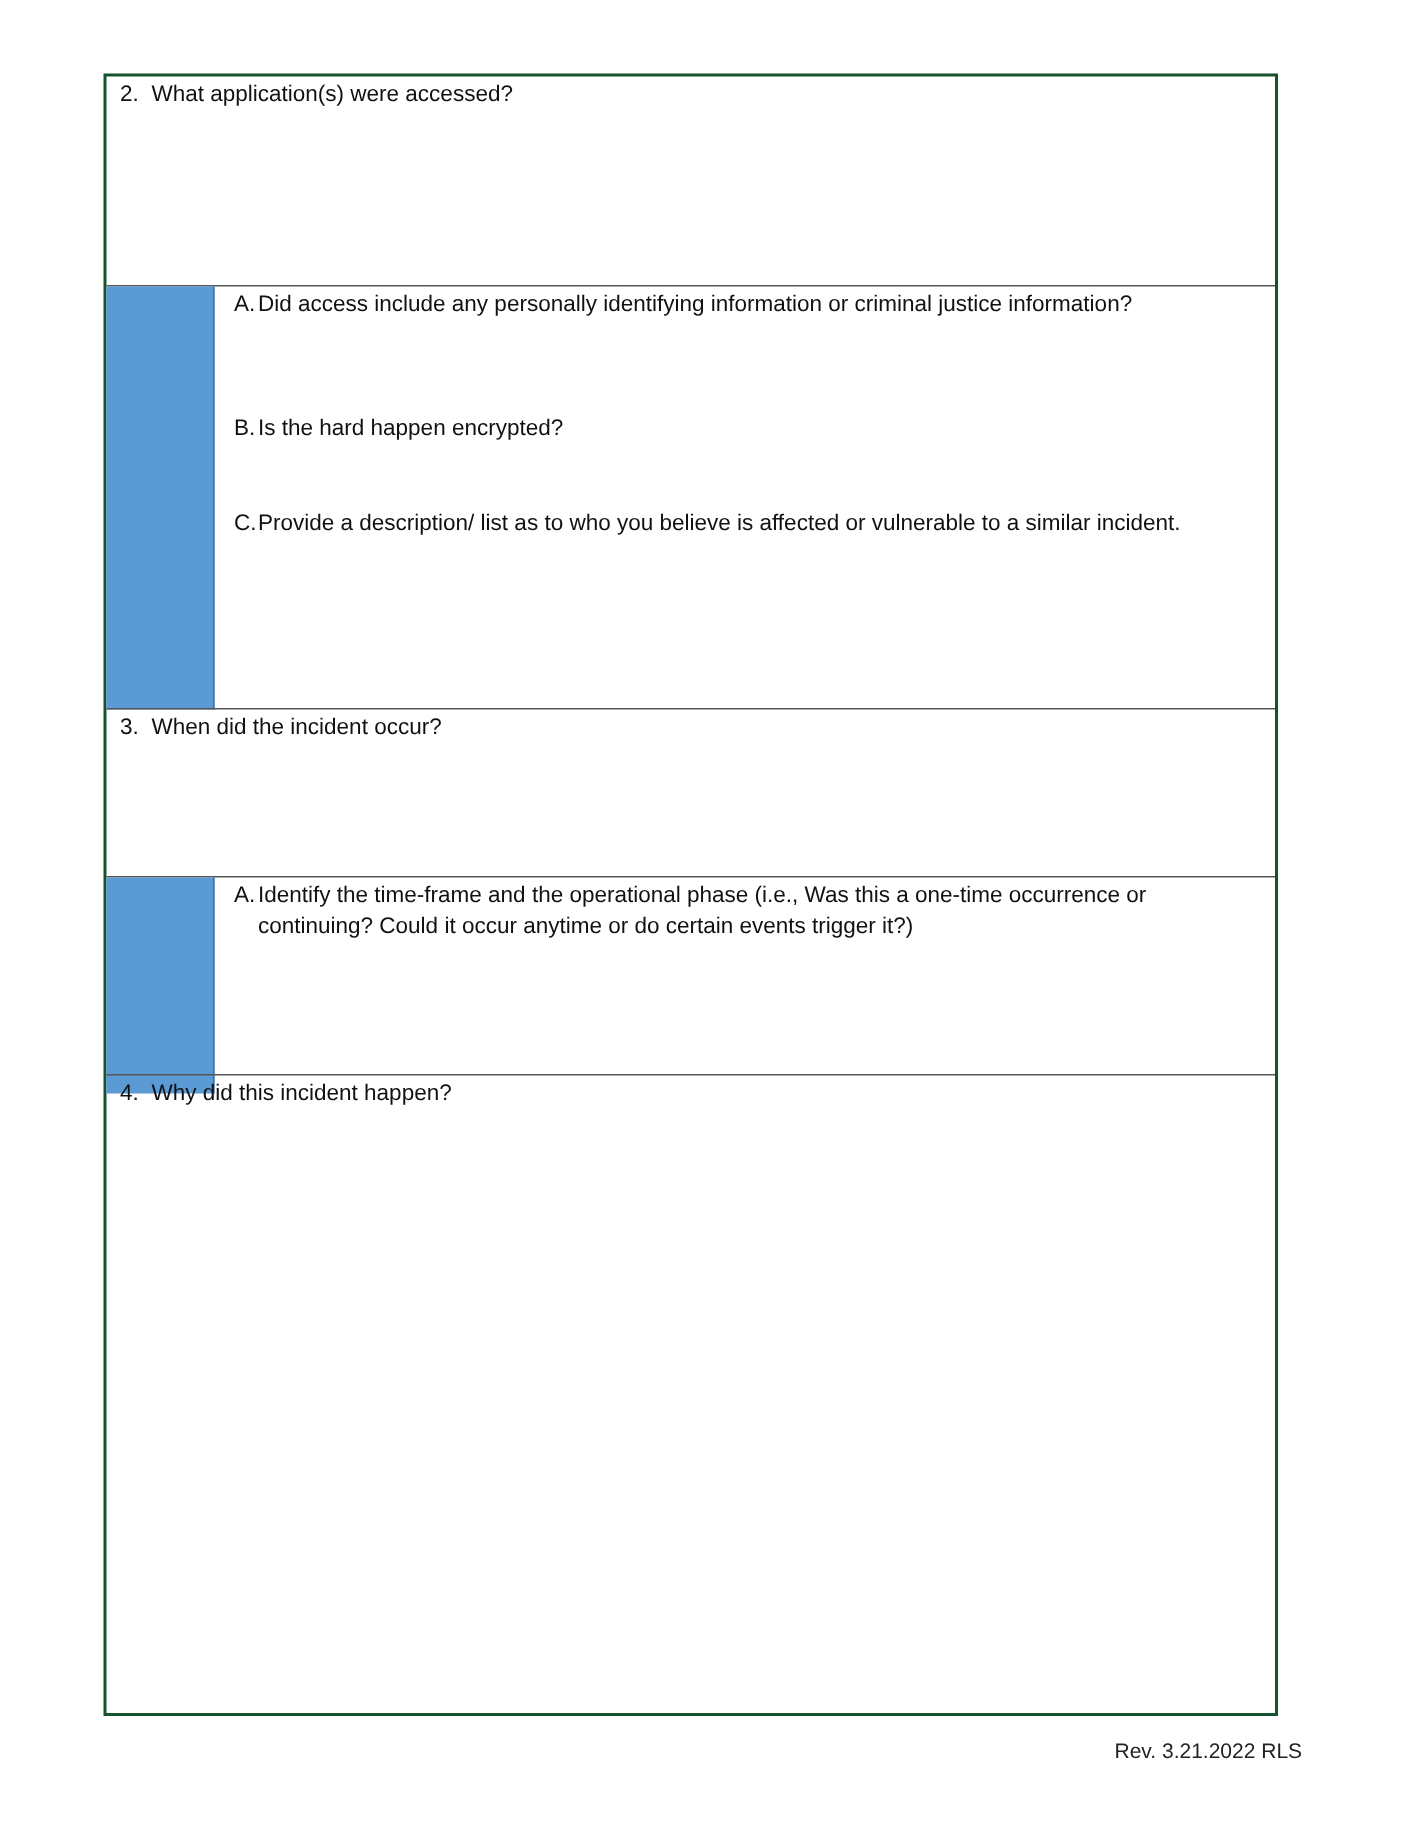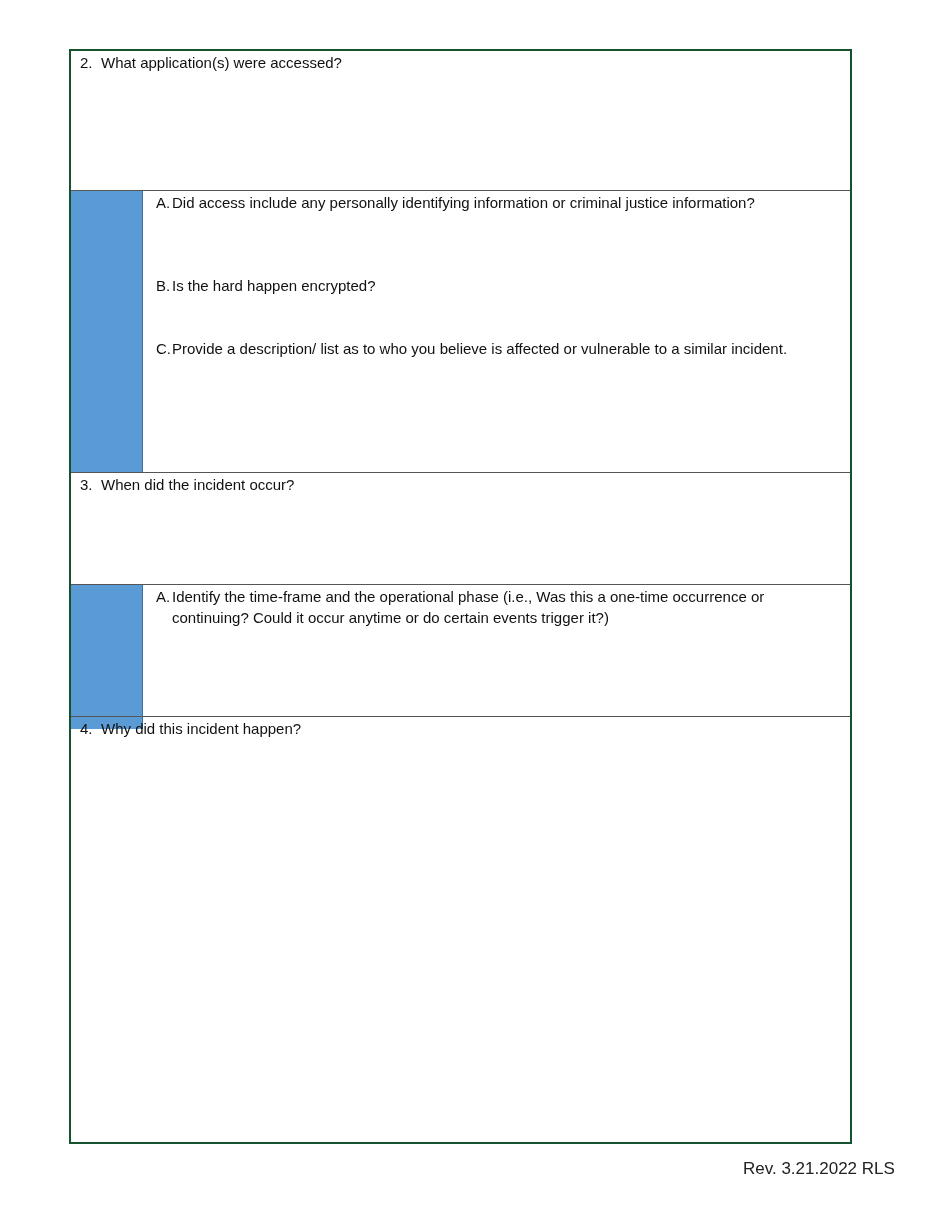--- a/index.html
+++ b/index.html
@@ -13,21 +13,21 @@
     border: 2px solid #14532d; box-sizing: border-box;
   }
   .row { position: absolute; left: 0; width: 100%; box-sizing: border-box; }
   .row.divider-top { border-top: 1px solid #555; }
   .q { position: absolute; left: 9px; top: 3px; }
   .q .num { display: inline-block; width: 21px; }
   .side { position: absolute; left: 0; top: 0; bottom: 0; width: 71px; background: #5b9bd5; border-right: 1px solid #3f6fa0; }
   .sub { position: absolute; left: 85px; width: 680px; line-height: 21px; }
   .sub .letter { position: absolute; left: 0; top: 0; width: 28px; }
   .sub .text { display: block; margin-left: 16px; }
-  .footer { position: absolute; left: 743px; top: 1159px; font-size: 17px; color: #222; }
+  .footer { position: absolute; left: 743px; top: 1159px; font-size: 14px; color: #222; }
 </style>
 </head>
 <body>
 
 <div class="frame">
 
   <div class="row" style="top:0;height:140px;">
     <div class="q">
       <span class="num">2.</span><span>What application(s) were accessed?</span>
     </div>

